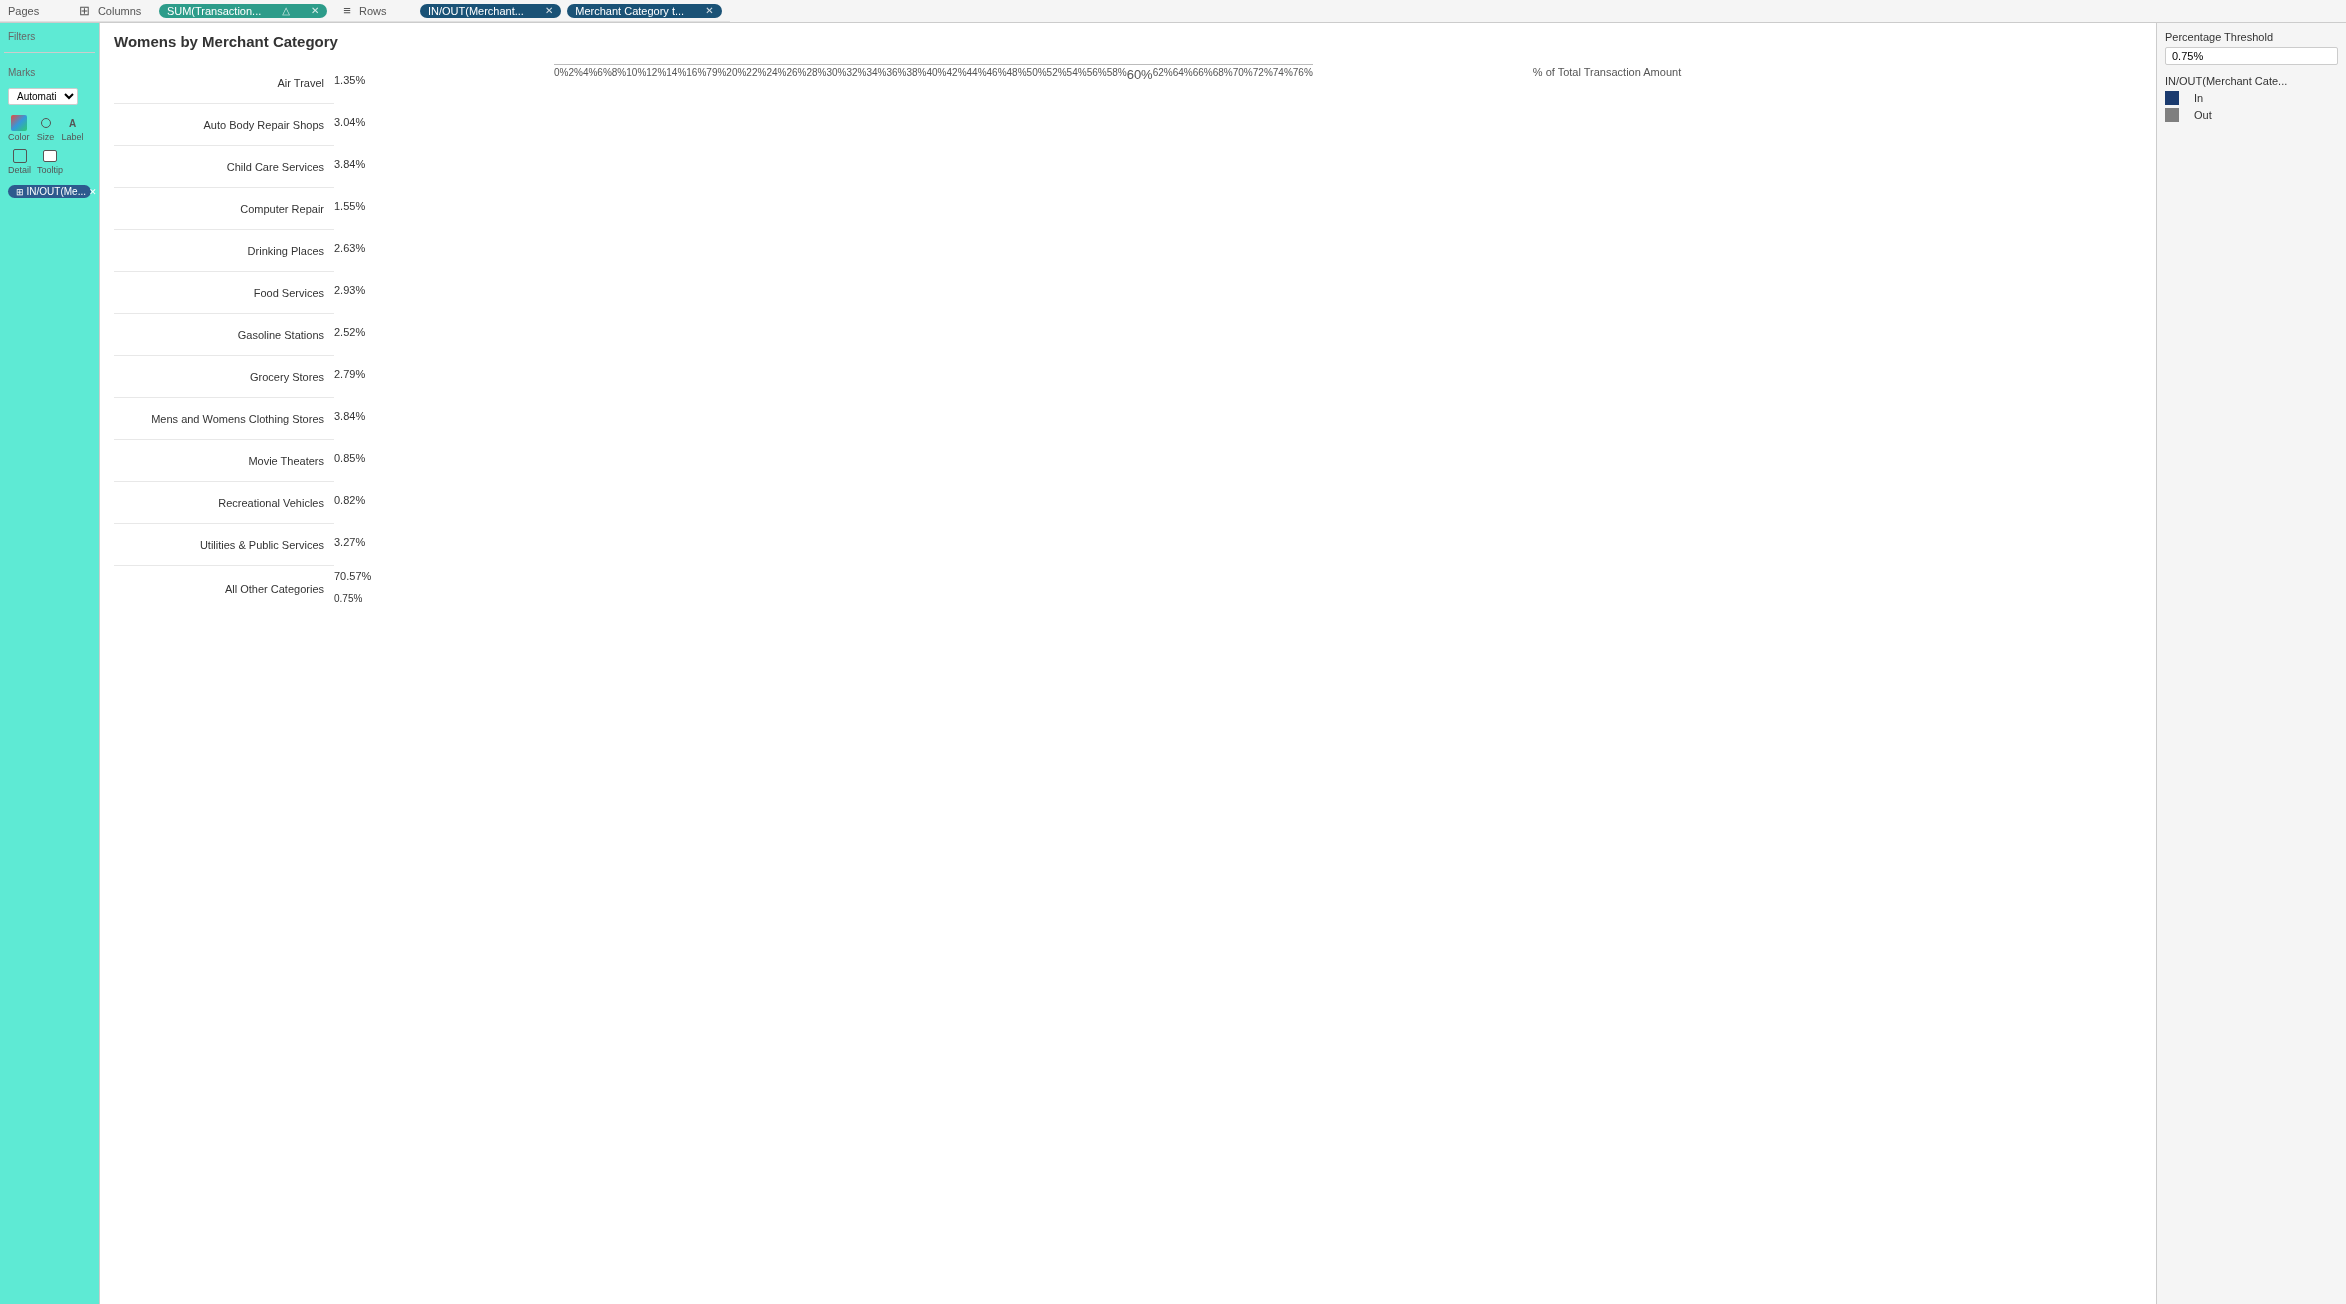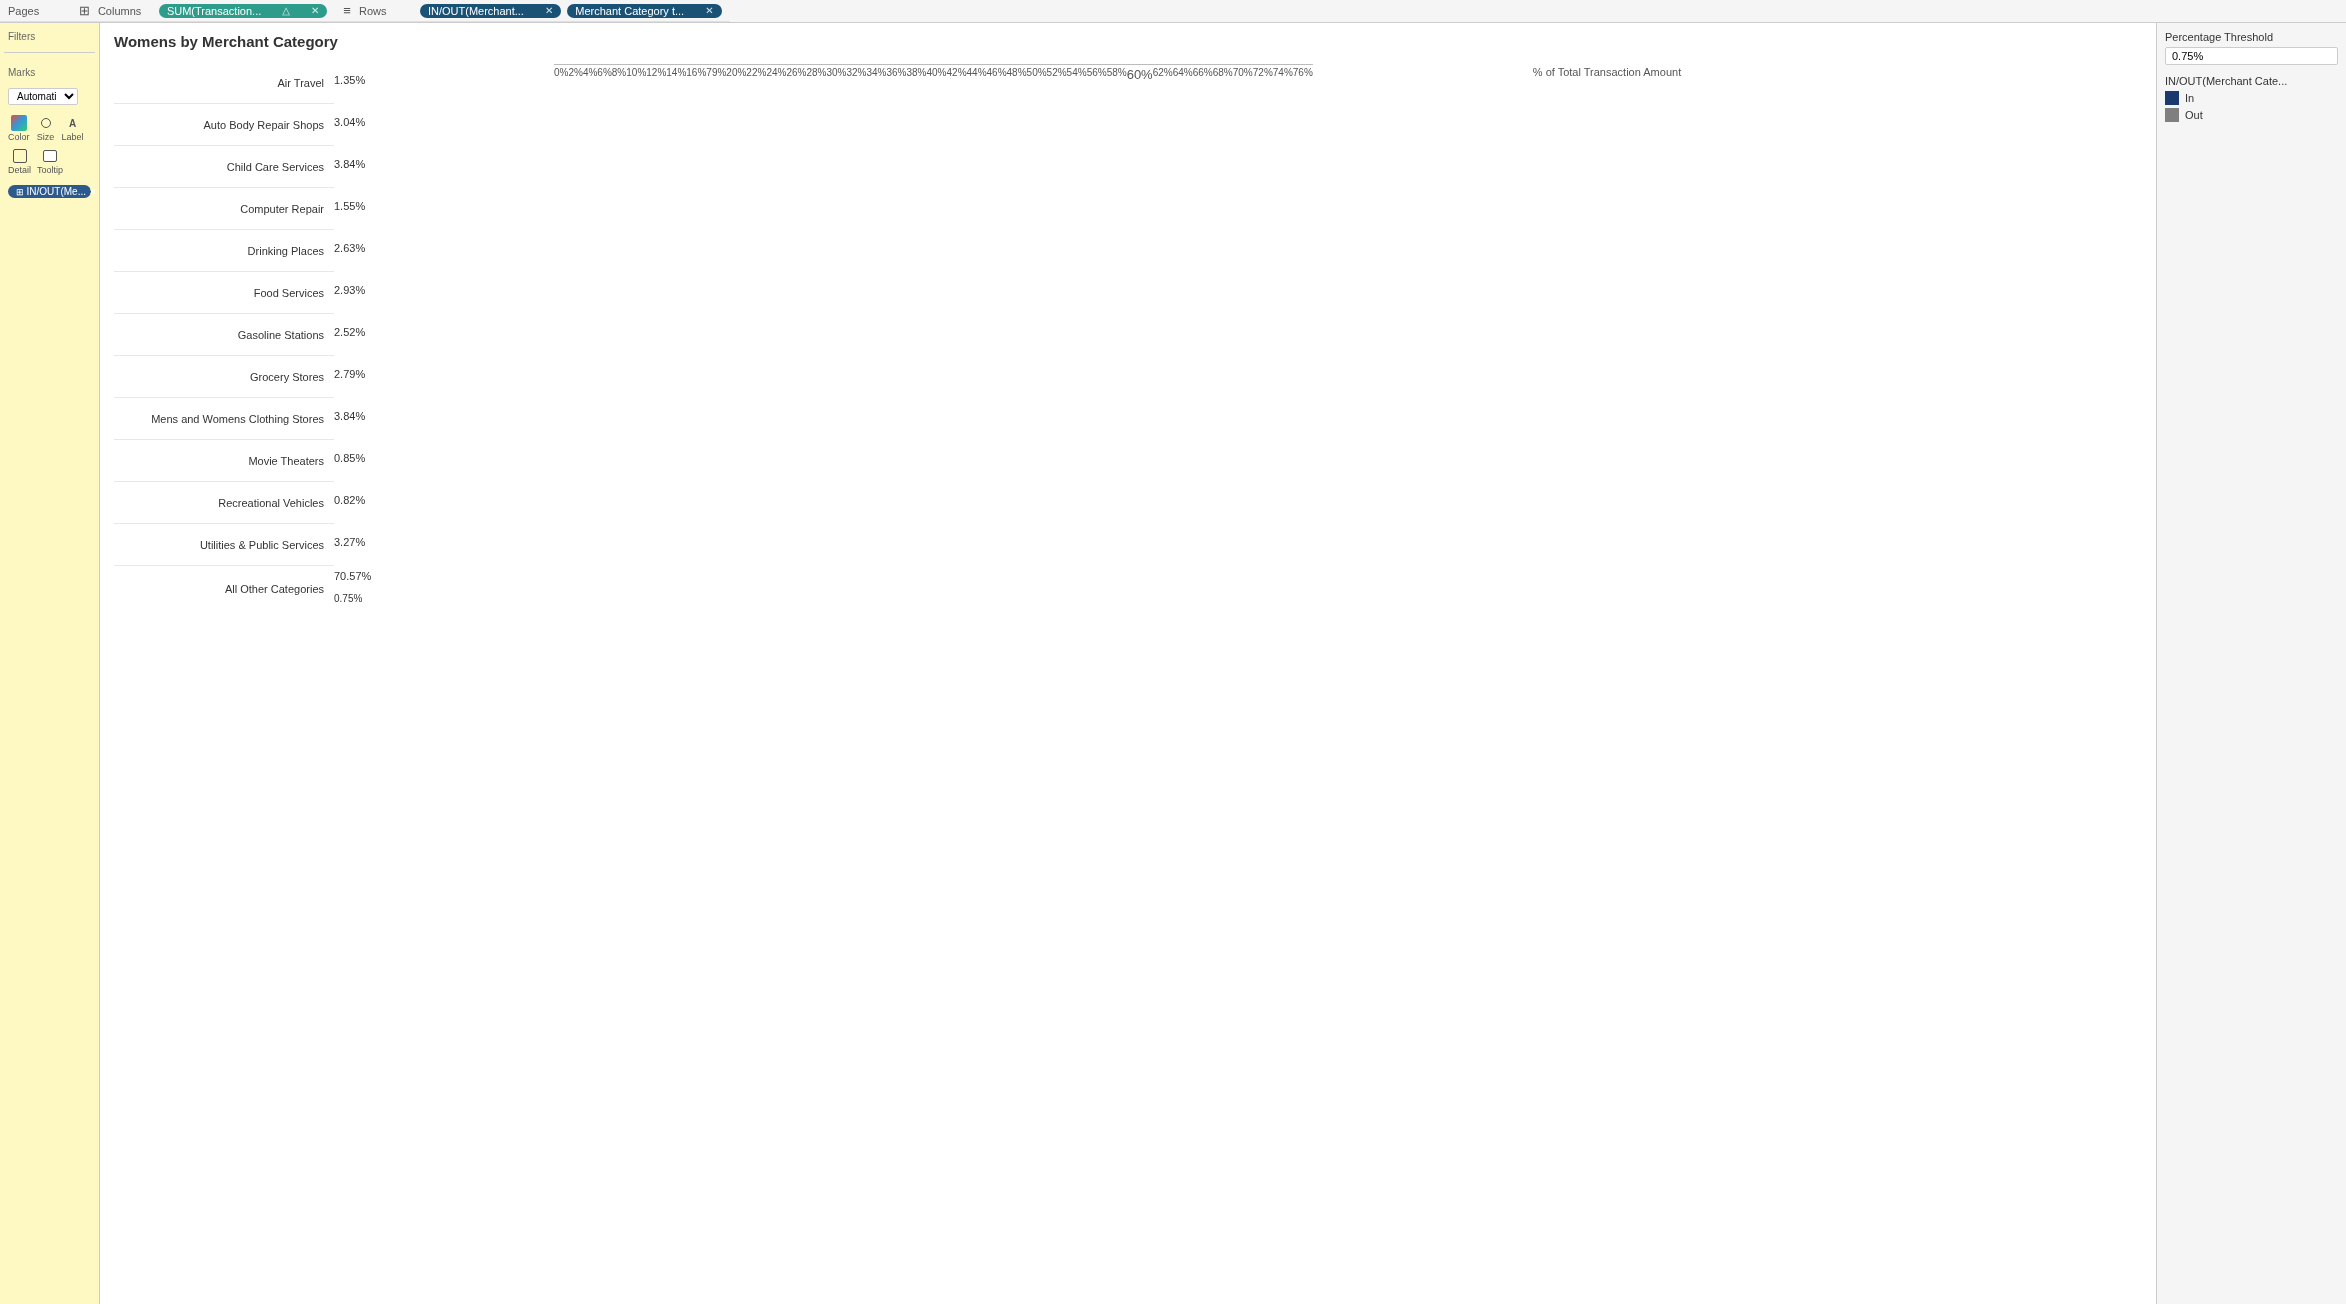--- a/index.html
+++ b/index.html
@@ -17,21 +17,21 @@
       padding: 1px 8px; font-size: 11px; cursor: pointer;
     }
     .toolbar-pill.blue { background: #1a5276; }
     .toolbar-pill.teal { background: #2d9c8a; }
     .toolbar-pill-x { margin-left: 4px; font-size: 10px; opacity: 0.8; }
 
     
     .main-layout { display: flex; flex: 1; overflow: hidden; }
 
     
-    .sidebar { width: 100px; background: #fef9c3; border-right: 1px solid #ccc; padding: 6px 4px; display: flex; flex-direction: column; gap: 6px; }
+    .sidebar { width: 100px; background: #5eead4; border-right: 1px solid #ccc; padding: 6px 4px; display: flex; flex-direction: column; gap: 6px; }
     .sidebar-section-title { font-size: 10px; color: #666; padding: 2px 4px; }
     .marks-section { margin-top: 4px; }
     .marks-row { display: flex; align-items: center; gap: 4px; padding: 2px 4px; }
     .marks-select { font-size: 10px; border: 1px solid #ccc; background: #fff; padding: 1px 4px; border-radius: 2px; width: 70px; }
     .marks-icons { display: flex; gap: 6px; flex-wrap: wrap; padding: 2px 4px; }
     .marks-icon-item { display: flex; flex-direction: column; align-items: center; font-size: 9px; color: #555; cursor: pointer; gap: 1px; }
     .marks-icon-shape { width: 20px; height: 16px; display: flex; align-items: center; justify-content: center; }
     .color-icon { width: 16px; height: 16px; background: linear-gradient(135deg, #e74c3c 0%, #3498db 50%, #2ecc71 100%); border-radius: 2px; }
     .size-icon { width: 10px; height: 10px; border: 1.5px solid #555; border-radius: 50%; }
     .label-icon { font-size: 10px; font-weight: bold; color: #555; }
@@ -54,21 +54,21 @@
     .bar-in { background: #1a3a6e; }
     .bar-out { background: #7f7f7f; }
     .bar-value { position: absolute; font-size: 11px; color: #333; white-space: nowrap; }
 
     
     .right-panel { width: 190px; min-width: 190px; background: #f5f5f5; border-left: 1px solid #ccc; padding: 8px; }
     .param-label { font-size: 11px; color: #333; margin-bottom: 4px; }
     .param-input { width: 100%; border: 1px solid #ccc; background: #fff; padding: 2px 6px; font-size: 11px; border-radius: 2px; }
     .legend-section { margin-top: 10px; }
     .legend-title { font-size: 11px; color: #333; margin-bottom: 4px; }
-    .legend-item { display: flex; align-items: center; gap: 6px; margin-bottom: 3px; font-size: 11px; }
+    .legend-item { display: flex; align-items: center; gap: 15px; margin-bottom: 3px; font-size: 11px; }
     .legend-color { width: 14px; height: 14px; flex-shrink: 0; }
     .legend-color-in { background: #1a3a6e; }
     .legend-color-out { background: #7f7f7f; }
   </style>
 </head>
 <body>
 
 <div class="app-container">
 
   <div class="toolbar">

